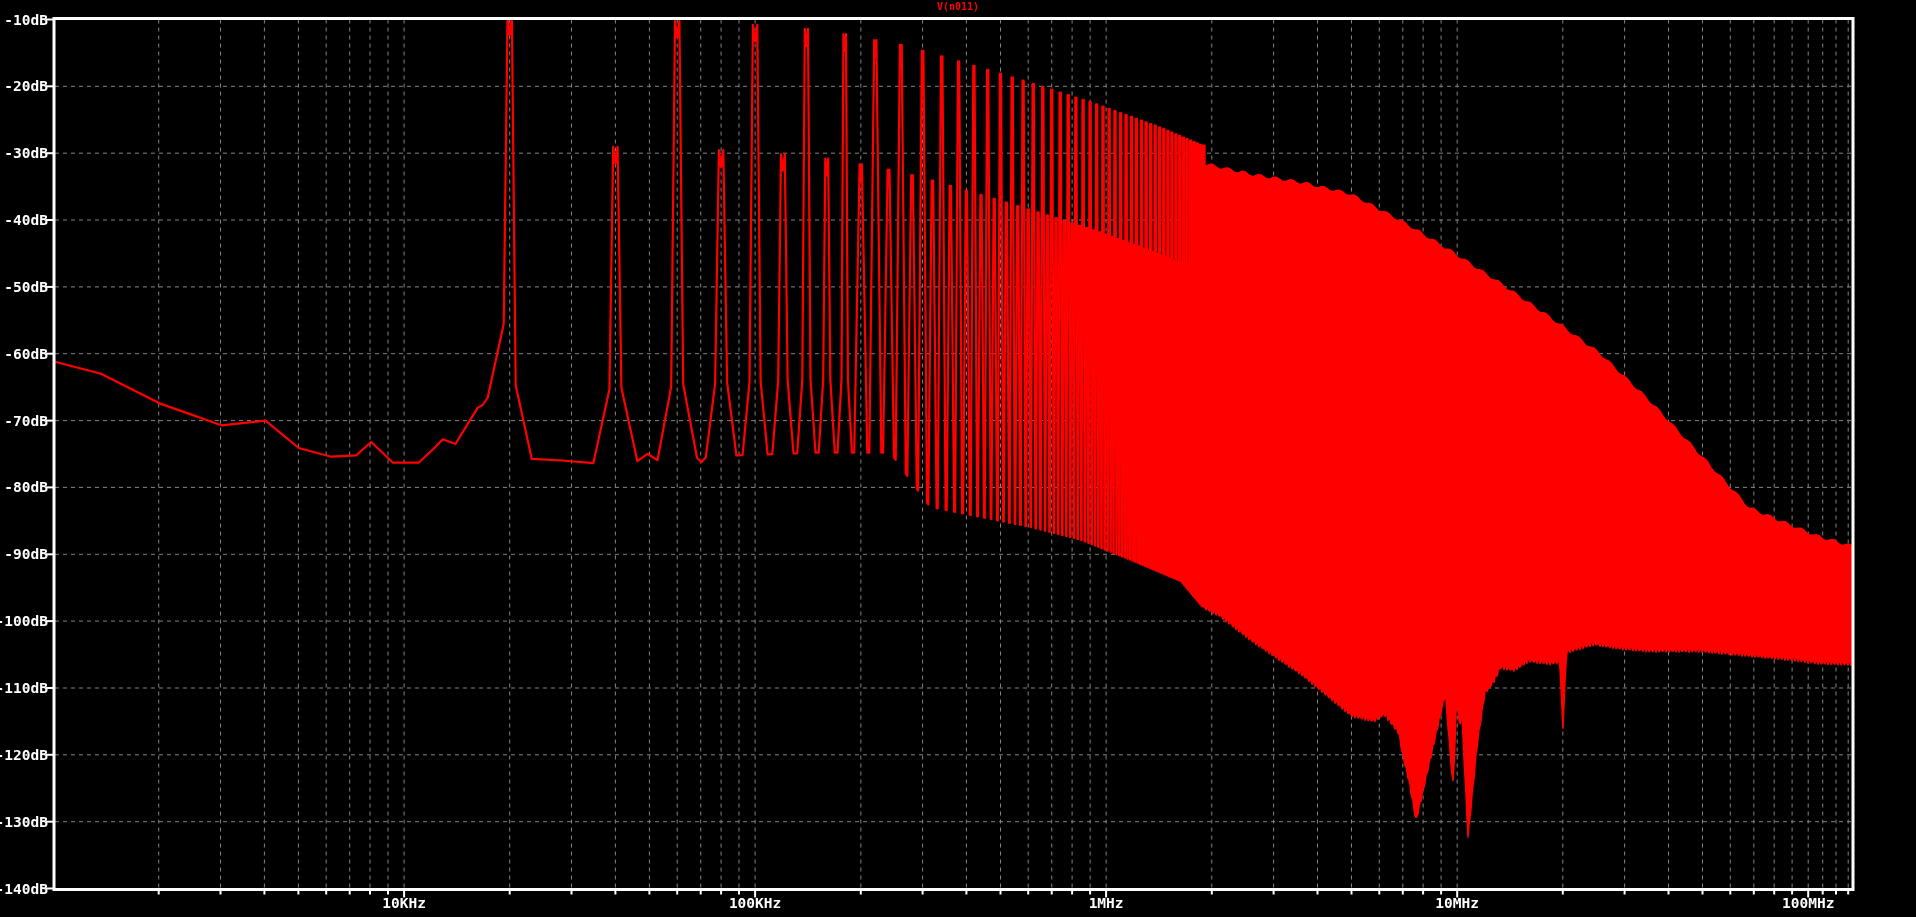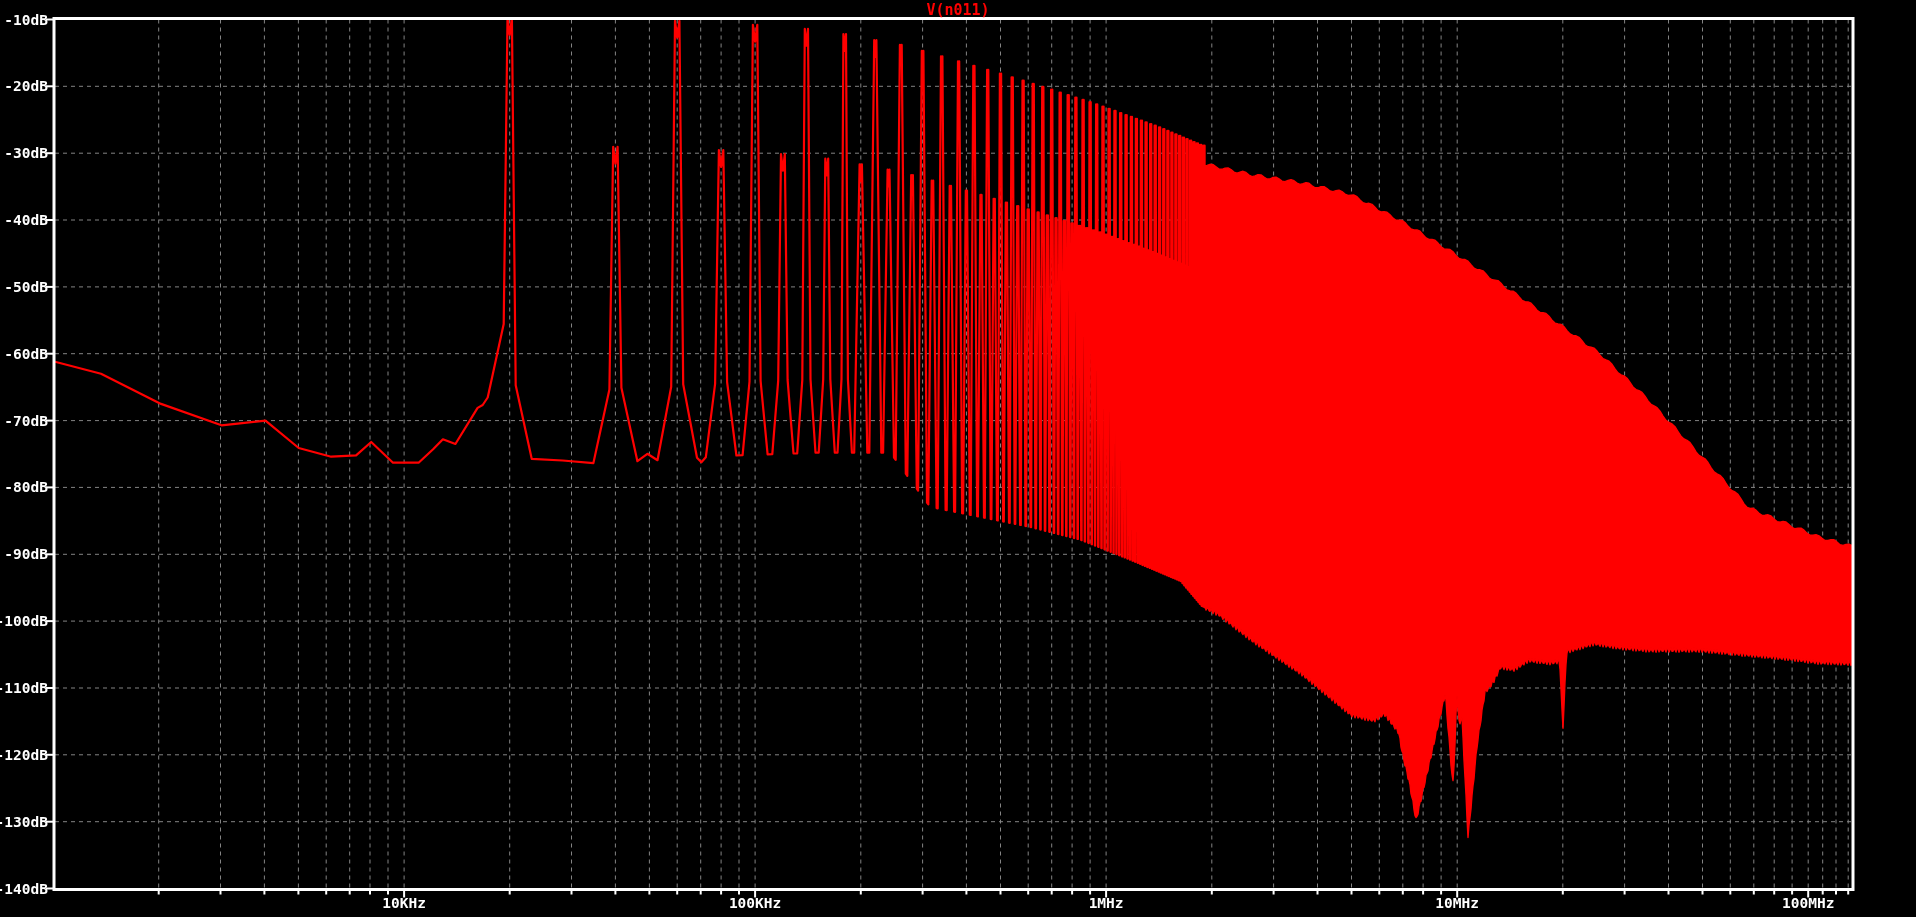--- a/index.html
+++ b/index.html
@@ -1,20 +1,20 @@
 <!DOCTYPE html>
 <html><head>
 <meta charset="utf-8">
 <style>
   html,body{margin:0;padding:0;background:#000;}
   #screen{position:relative;width:1916px;height:917px;background:#000;overflow:hidden;
           font-family:"DejaVu Sans Mono","Liberation Mono",monospace;}
   #plot{position:absolute;left:0;top:0;}
   #trace-title{position:absolute;top:1px;left:50%;transform:translateX(-50%);
-               font-size:15px;font-weight:bold;letter-spacing:0px;}
+               font-size:10px;font-weight:bold;letter-spacing:0px;}
   text{font-family:"DejaVu Sans Mono","Liberation Mono",monospace;font-weight:bold;}
 </style>
 </head>
 <body>
 
 <div id="screen">
   <svg id="plot" width="1916" height="917" viewBox="0 0 1916 917">
       <g stroke="#848484" stroke-width="1" stroke-dasharray="4 4" fill="none">
         <line x1="158.7" y1="19.5" x2="158.7" y2="888.5"></line>
         <line x1="220.5" y1="19.5" x2="220.5" y2="888.5"></line>

